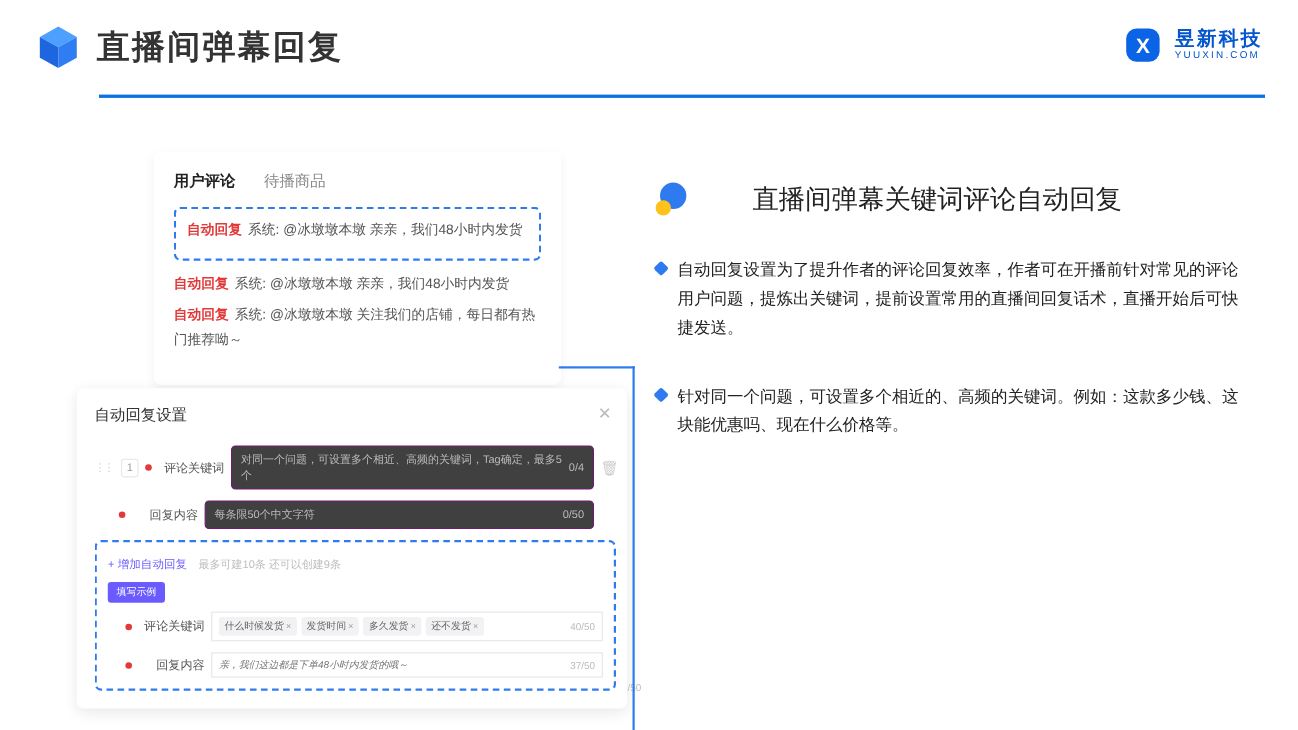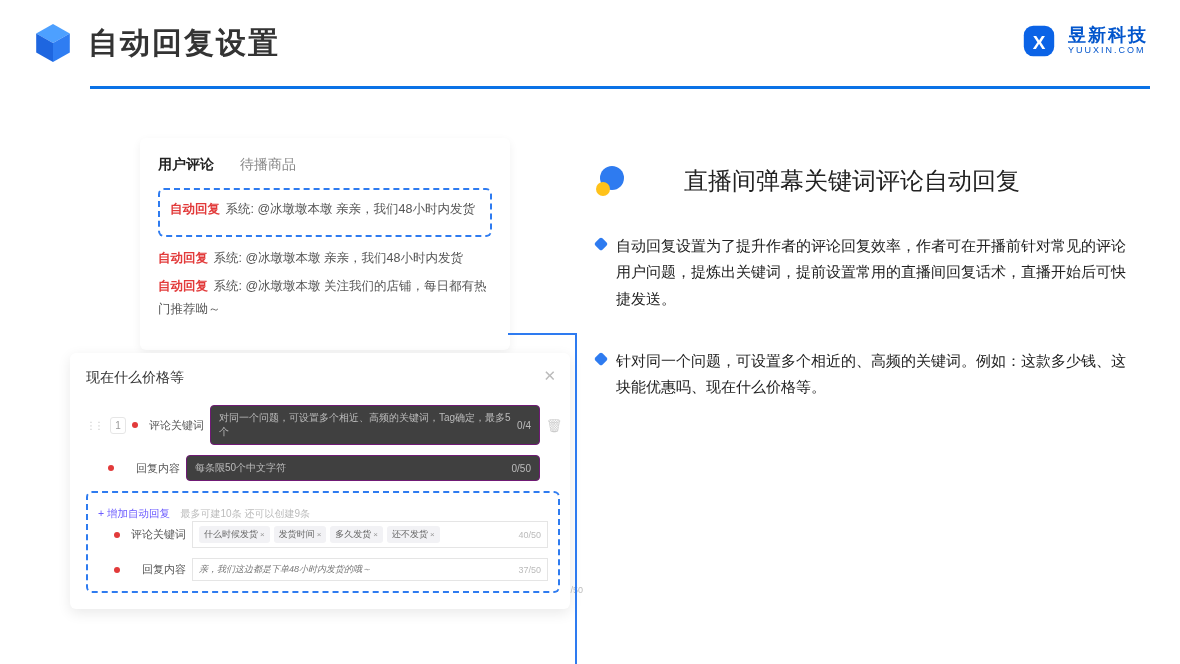--- a/index.html
+++ b/index.html
@@ -79,21 +79,21 @@
 
 <div class="header">
   <div class="title-row">
     <div class="logo-cube">
       <svg viewBox="0 0 40 40">
           <polygon points="20,2 36,11 20,20 4,11" fill="#4da0ff"></polygon>
           <polygon points="4,11 20,20 20,38 4,29" fill="#1e66e0"></polygon>
           <polygon points="36,11 20,20 20,38 36,29" fill="#2f7df2"></polygon>
         </svg>
     </div>
-    <div class="page-title">自动回复设置</div>
+    <div class="page-title">直播间弹幕回复</div>
   </div>
   <div class="header-right">
     <div class="brand-icon">
       <svg viewBox="0 0 40 40">
           <rect x="4" y="4" width="32" height="32" rx="10" fill="#0b63e6"></rect>
           <text x="20" y="28" text-anchor="middle" fill="#fff" font-size="20" font-weight="700">X</text>
         </svg>
     </div>
     <div class="brand-text">
       <div class="brand-cn">昱新科技</div>
@@ -114,21 +114,21 @@
       <div class="comment-line"><span class="tag-red">自动回复</span> <span class="comment-sys">系统: @冰墩墩本墩 亲亲，我们48小时内发货</span></div>
     </div>
     <div class="comment-line"><span class="tag-red">自动回复</span> <span class="comment-sys">系统: @冰墩墩本墩 亲亲，我们48小时内发货</span></div>
     <div class="comment-line"><span class="tag-red">自动回复</span> <span class="comment-sys">系统: @冰墩墩本墩 关注我们的店铺，每日都有热门推荐呦～</span></div>
   </div>
 
   <div class="connector-h1"></div>
   <div class="connector"></div>
 
   <div class="card-settings">
-    <div class="card-settings-title">现在什么价格等</div>
+    <div class="card-settings-title">自动回复设置</div>
     <div class="close-x">✕</div>
 
     <div class="row">
       <span class="drag-dots">⋮⋮</span>
       <div class="row-index">1</div>
       <div class="row-dot"></div>
       <div class="row-label">评论关键词</div>
       <div class="row-input">
         <span>对同一个问题，可设置多个相近、高频的关键词，Tag确定，最多5个</span>
         <span class="cnt">0/4</span>
@@ -141,20 +141,21 @@
       <div class="row-input">
         <span>每条限50个中文字符</span>
         <span class="cnt">0/50</span>
       </div>
       <div style="width:14px"></div>
     </div>
 
     <div class="dashed-section">
       <span class="add-link">+ 增加自动回复</span>
       <span class="add-note">最多可建10条 还可以创建9条</span>
+      <div><span class="example-pill">填写示例</span></div>
 
       <div class="row" style="padding-left:16px;">
         <div class="row-dot"></div>
         <div class="row-label">评论关键词</div>
         <div class="tags-box">
           <span class="chip">
               <span>什么时候发货</span>
               <span class="x">×</span>
             </span>
           <span class="chip">

